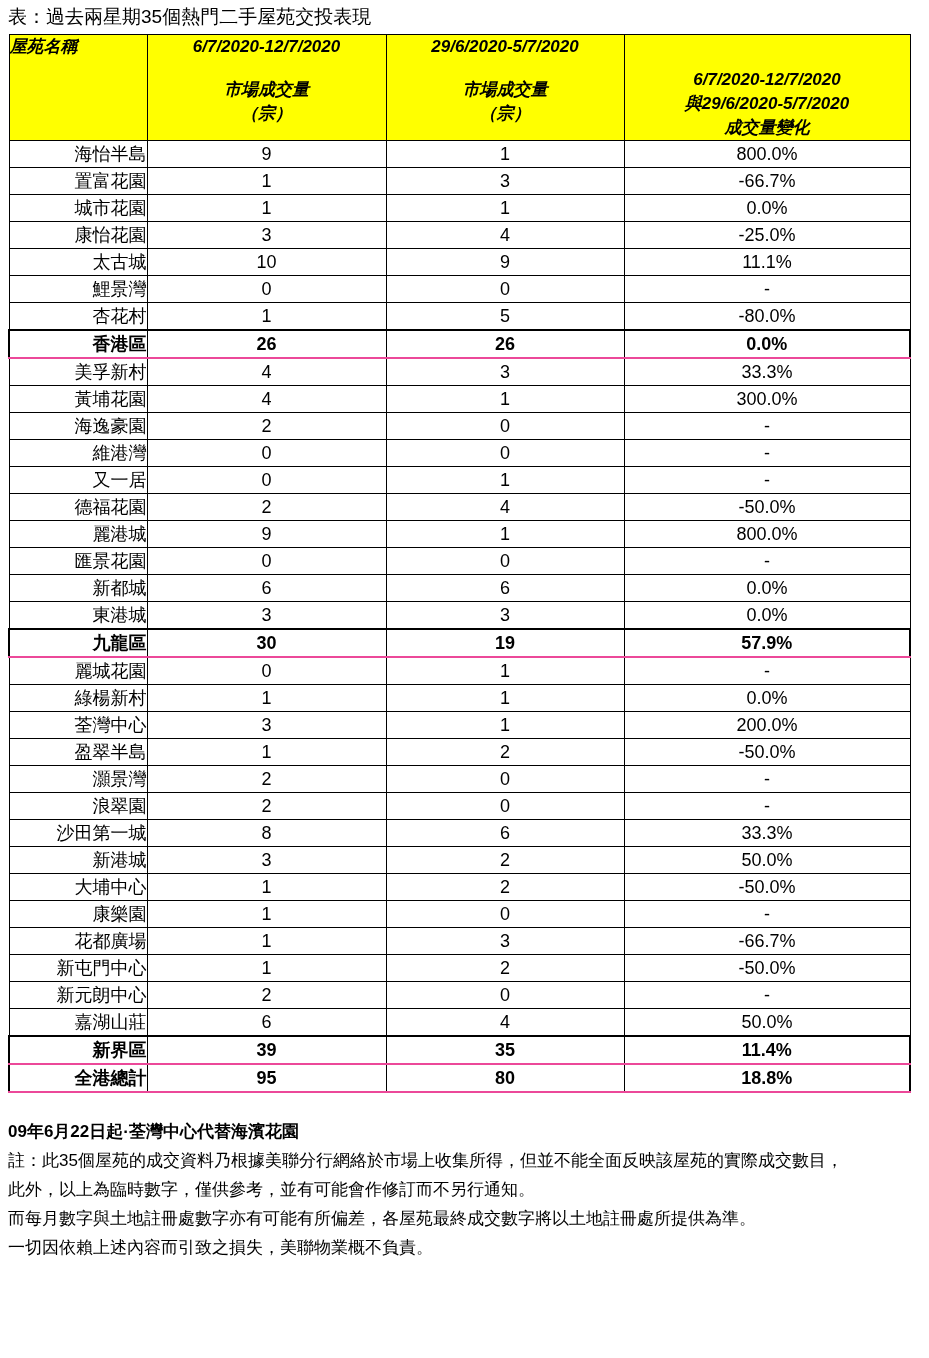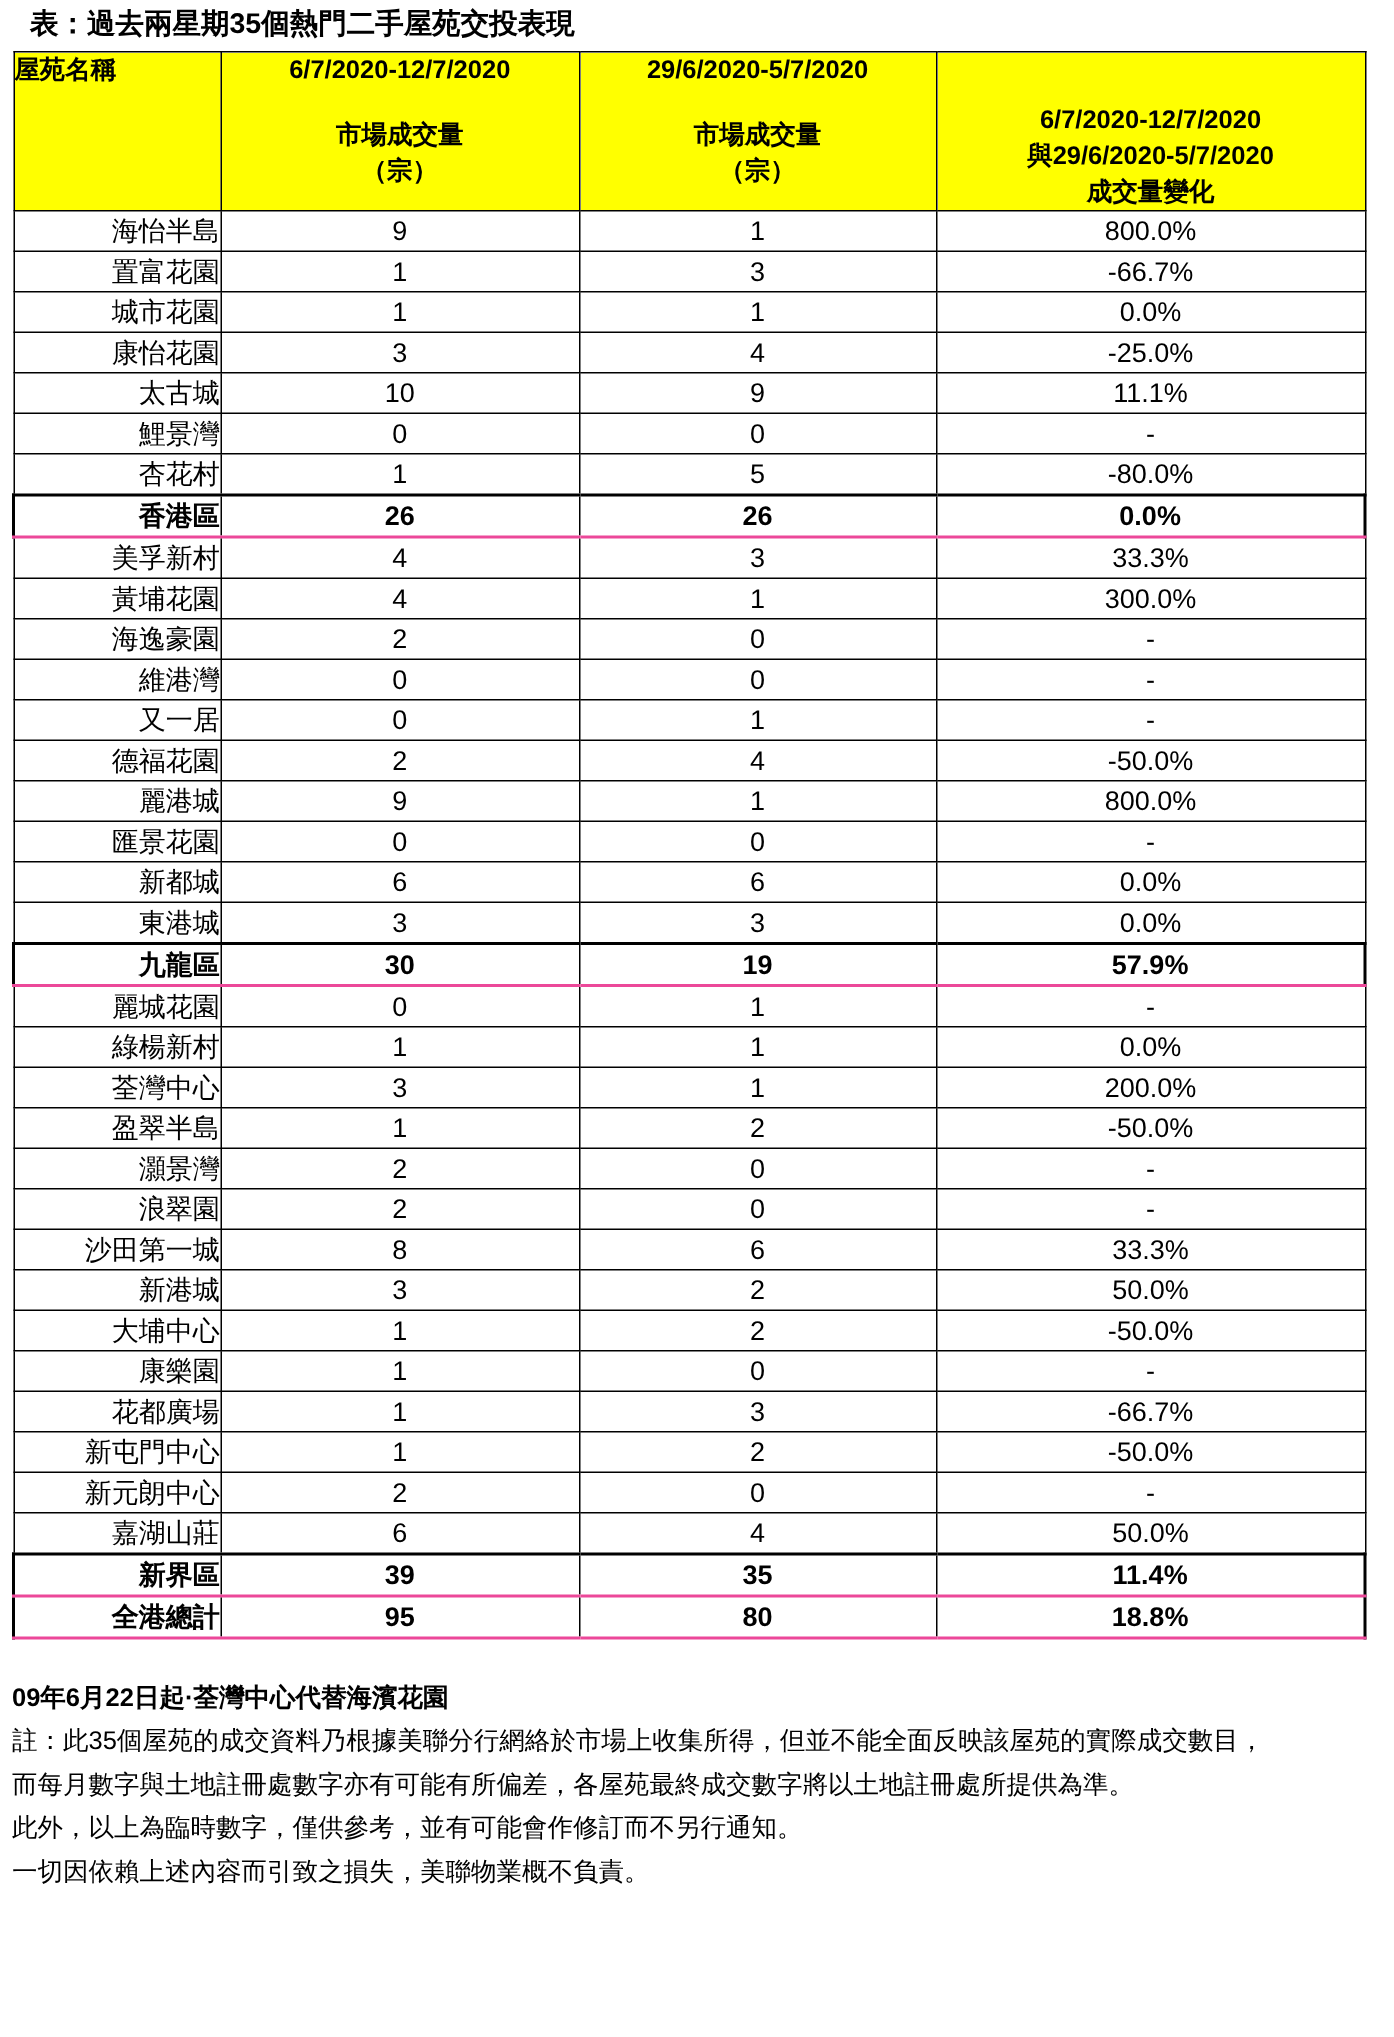--- a/index.html
+++ b/index.html
@@ -7,25 +7,24 @@
     margin: 0;
     width: 929px;
     background: #ffffff;
     color: #000000;
     font-family: "Liberation Sans", sans-serif;
   }
   .page { padding: 4px 0 0 8px; }
 
   .title {
     font-size: 19px;
-    font-weight: bold;
+    font-weight: normal;
     line-height: 26px;
     margin-bottom: 4px;
     white-space: nowrap;
-    margin-left: 12px;
   }
 
   table.estates {
     border-collapse: collapse;
     table-layout: fixed;
     width: 901px;
   }
   table.estates th,
   table.estates td {
     border: 1px solid #000;
@@ -33,20 +32,21 @@
     overflow: hidden;
   }
 
   thead th {
     background: #ffff00;
     font-weight: bold;
     font-size: 17px;
     line-height: 24px;
     height: 106px;
     text-align: center;
+    font-style: italic;
   }
   th.hdr-name {
     vertical-align: top;
     text-align: left;
     padding: 5px 0 0 5px;
   }
   th.hdr-period { vertical-align: top; padding-top: 5px; }
   .hdr-gap { height: 19px; }
   th.hdr-change { vertical-align: bottom; padding-bottom: 4px; }
 
@@ -328,18 +328,18 @@
           <td class="num">95</td>
           <td class="num">80</td>
           <td class="num">18.8%</td>
         </tr>
       </tbody>
   </table>
 
   <div class="footer">
     <div class="footer-line footer-bold">09年6月22日起·荃灣中心代替海濱花園</div>
     <div class="footer-line">註：此35個屋苑的成交資料乃根據美聯分行網絡於市場上收集所得，但並不能全面反映該屋苑的實際成交數目，</div>
+    <div class="footer-line">此外，以上為臨時數字，僅供參考，並有可能會作修訂而不另行通知。</div>
     <div class="footer-line">而每月數字與土地註冊處數字亦有可能有所偏差，各屋苑最終成交數字將以土地註冊處所提供為準。</div>
-    <div class="footer-line">此外，以上為臨時數字，僅供參考，並有可能會作修訂而不另行通知。</div>
     <div class="footer-line">一切因依賴上述內容而引致之損失，美聯物業概不負責。</div>
   </div>
 
 </div>
 
 </body></html>

